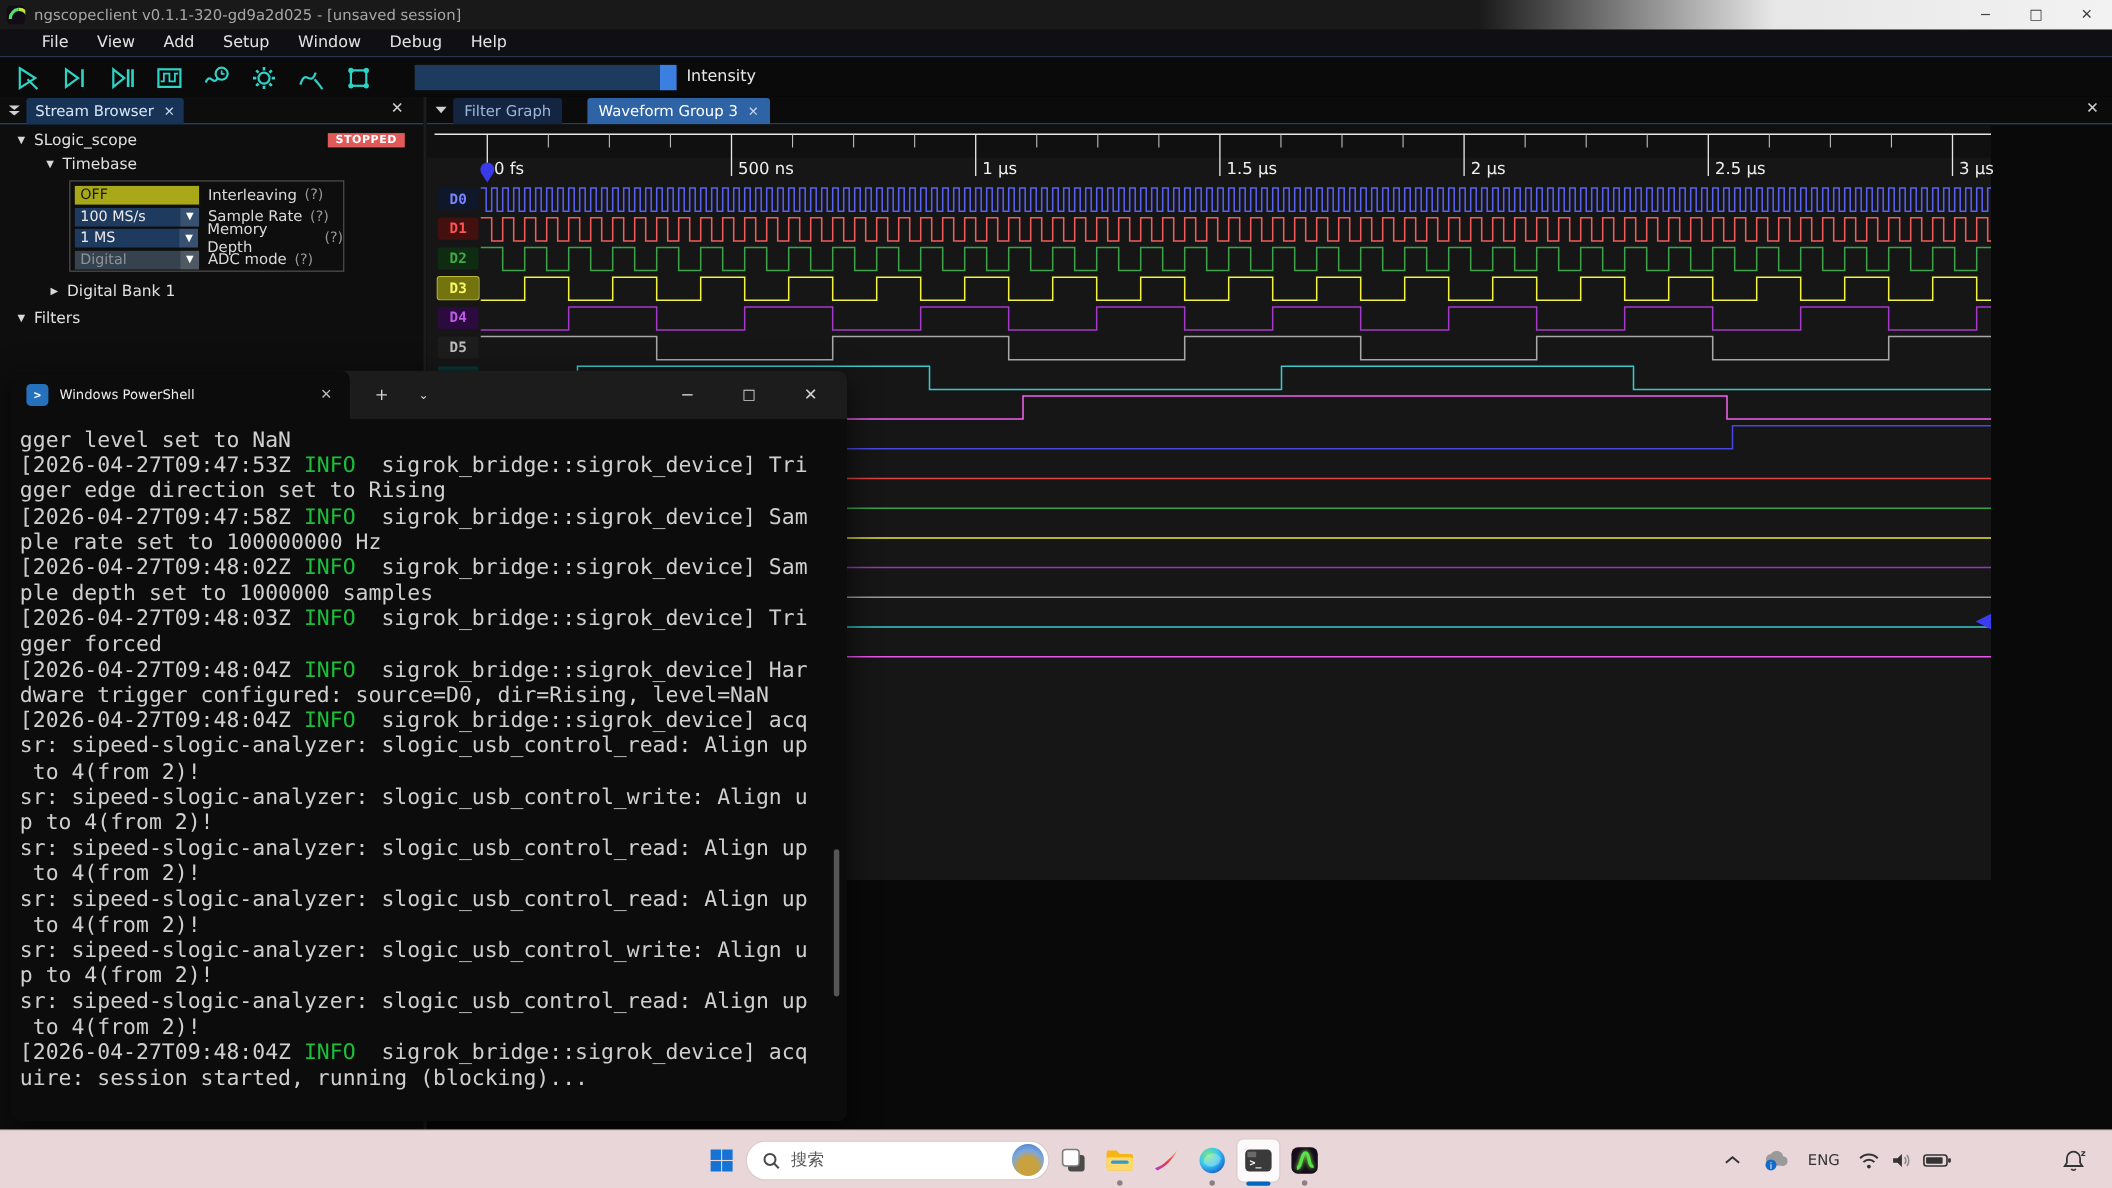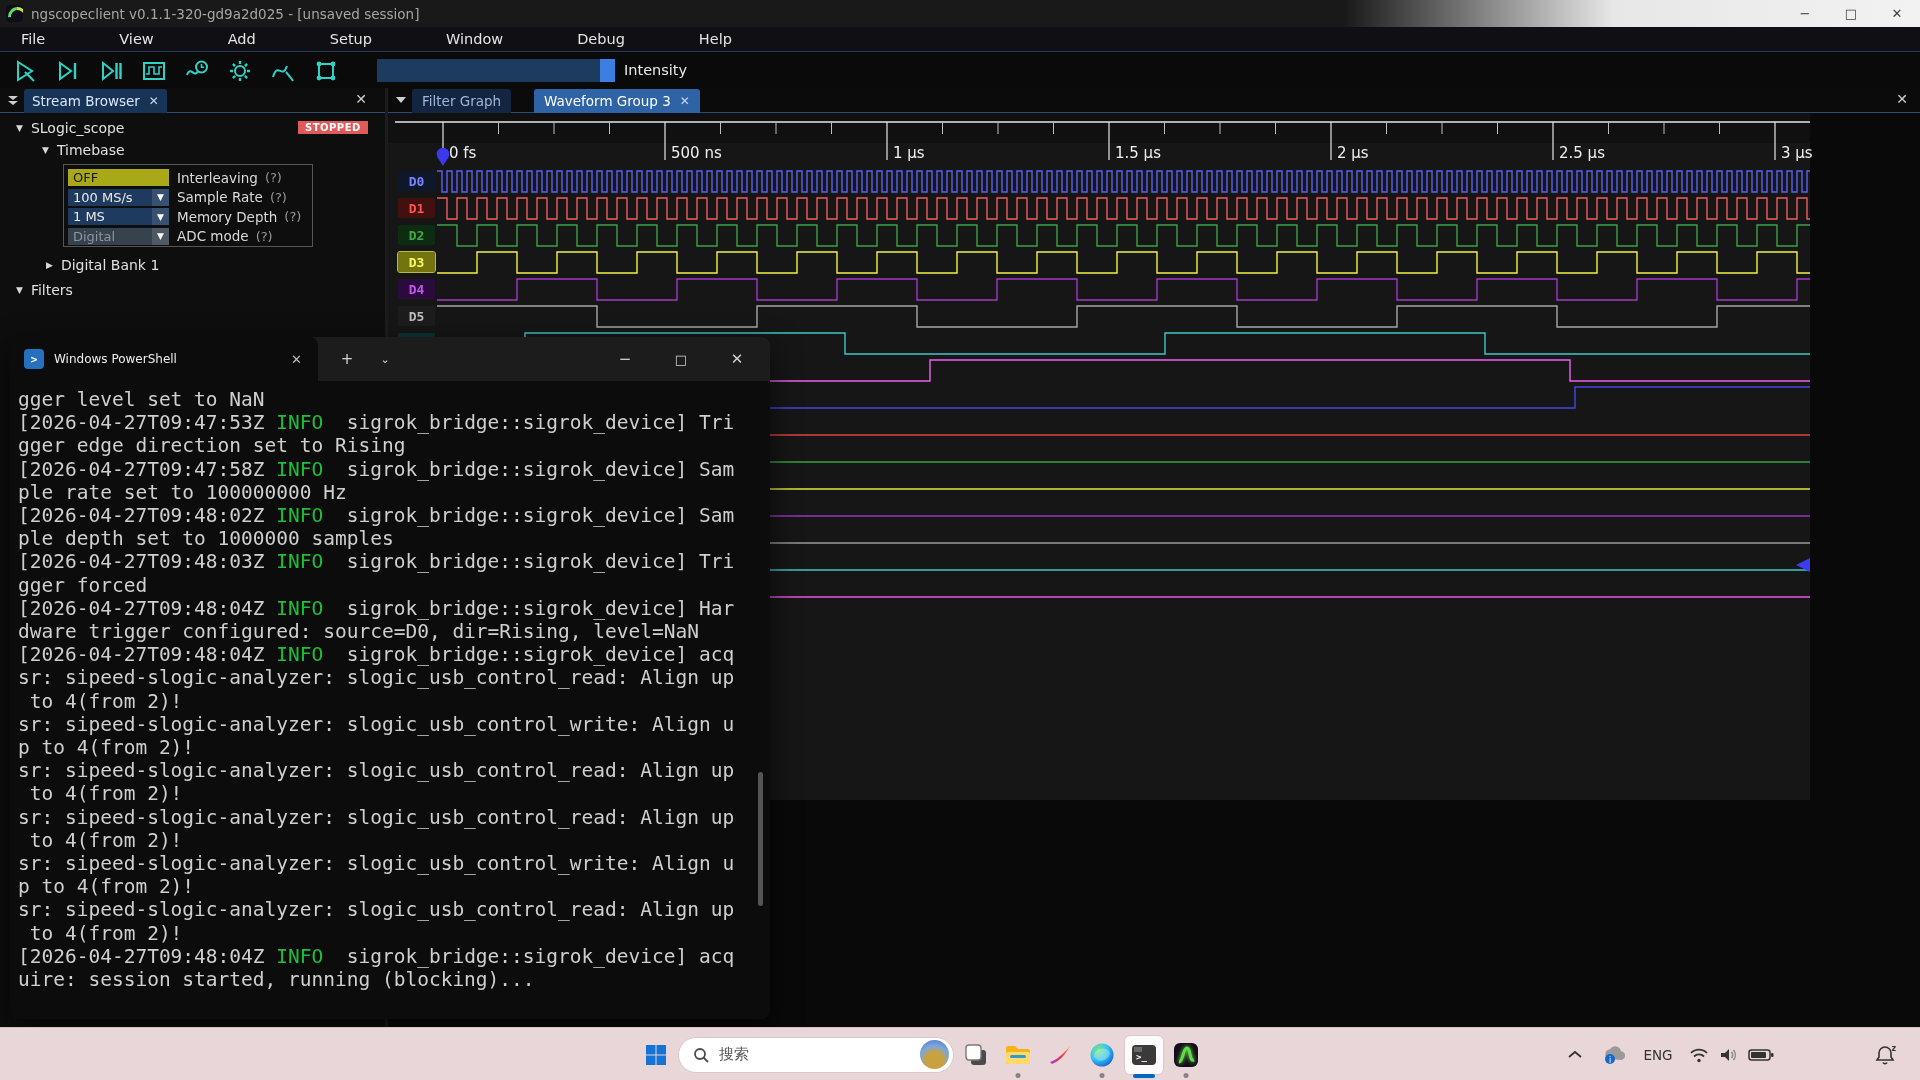--- a/index.html
+++ b/index.html
@@ -16,21 +16,21 @@
   .app-logo::after { content:""; position:absolute; left:2px; top:2px; width:13px; height:13px;
     border-radius:50%; border:3px solid transparent;
     border-left-color:#56e065; border-top-color:#bfe742; transform:rotate(40deg); }
   .title-text { color:#a6a6a6; font-size:13.5px; }
   .winbtns { position:absolute; right:0; top:0; height:27px; display:flex; }
   .winbtn { width:46px; height:27px; display:flex; align-items:center; justify-content:center;
     color:#3f3f3f; font-size:13px; }
 
   
   .menubar { position:absolute; left:0; top:27px; width:1920px; height:25px; background:#101014;
-    border-bottom:1px solid #2b3a57; display:flex; align-items:center; padding-left:8px;gap:48px; }
+    border-bottom:1px solid #2b3a57; display:flex; align-items:center; padding-left:25px; }
   .menu-item { color:#e4e4e4; font-size:14.5px; padding:0 13px; height:25px; line-height:25px; }
 
   
   .toolbar { position:absolute; left:0; top:53px; width:1920px; height:35px; background:#0a0a0a;
     display:flex; align-items:center; }
   .tool-ico { width:36px; height:30px; margin-left:7px; display:flex; align-items:center; justify-content:center; }
   .intensity-track { position:absolute; left:377px; top:6px; width:238px; height:23px; background:#1d3a5f; }
   .intensity-handle { position:absolute; left:223px; top:0; width:15px; height:23px; background:#3b7fe0; }
   .intensity-label { position:absolute; left:624px; top:9px; color:#e8e8e8; font-size:14.5px; }
 
@@ -42,21 +42,21 @@
   .side-tab { position:absolute; left:24px; top:1px; height:24px; background:#173457; color:#d9e6f8;
     font-size:13.5px; display:flex; align-items:center; padding:0 8px; border-radius:3px 3px 0 0; }
   .tab-x { margin-left:9px; color:#c9d6ea; font-size:12px; }
   .panel-x { position:absolute; right:18px; top:3px; color:#cfcfcf; font-size:14px; }
   .tree-row { position:absolute; color:#e0e0e0; font-size:14px; display:flex; align-items:center; gap:8px; }
   .tw { font-size:9px; color:#d8d8d8; }
   .badge-stopped { position:absolute; left:298px; top:33px; background:#e05a5a; color:#fff;
     font-size:10px; font-weight:bold; padding:1px 7px; letter-spacing:.5px; }
   .settings-box { position:absolute; left:63px; top:76px; width:250px; height:83px; border:1px solid #565656; }
   .set-row { position:absolute; left:4px; height:17px; display:flex; align-items:center; }
-  .ctl { width:101px; height:17px; font-size:13px; display:flex; align-items:center; padding:0 5px; position:relative; }
+  .ctl { width:113px; height:17px; font-size:13px; display:flex; align-items:center; padding:0 5px; position:relative; }
   .ctl.button { background:#a8a818; color:#18180a; }
   .ctl.select { background:#1e3a5e; color:#eceaea; }
   .ctl.select-disabled { background:#36424e; color:#8d949c; }
   .ctl .dd { position:absolute; right:0; top:0; width:17px; height:17px; display:flex; align-items:center;
     justify-content:center; font-size:9px; color:#fff; background:rgba(255,255,255,.12); }
   .set-label { color:#dadada; font-size:13.5px; margin-left:8px; }
   .set-help { color:#979797; font-size:13px; margin-left:7px; }
 
   .vsplit { position:absolute; left:385px; top:88px; width:3px; height:939px; background:#1c1c1c; }
 

